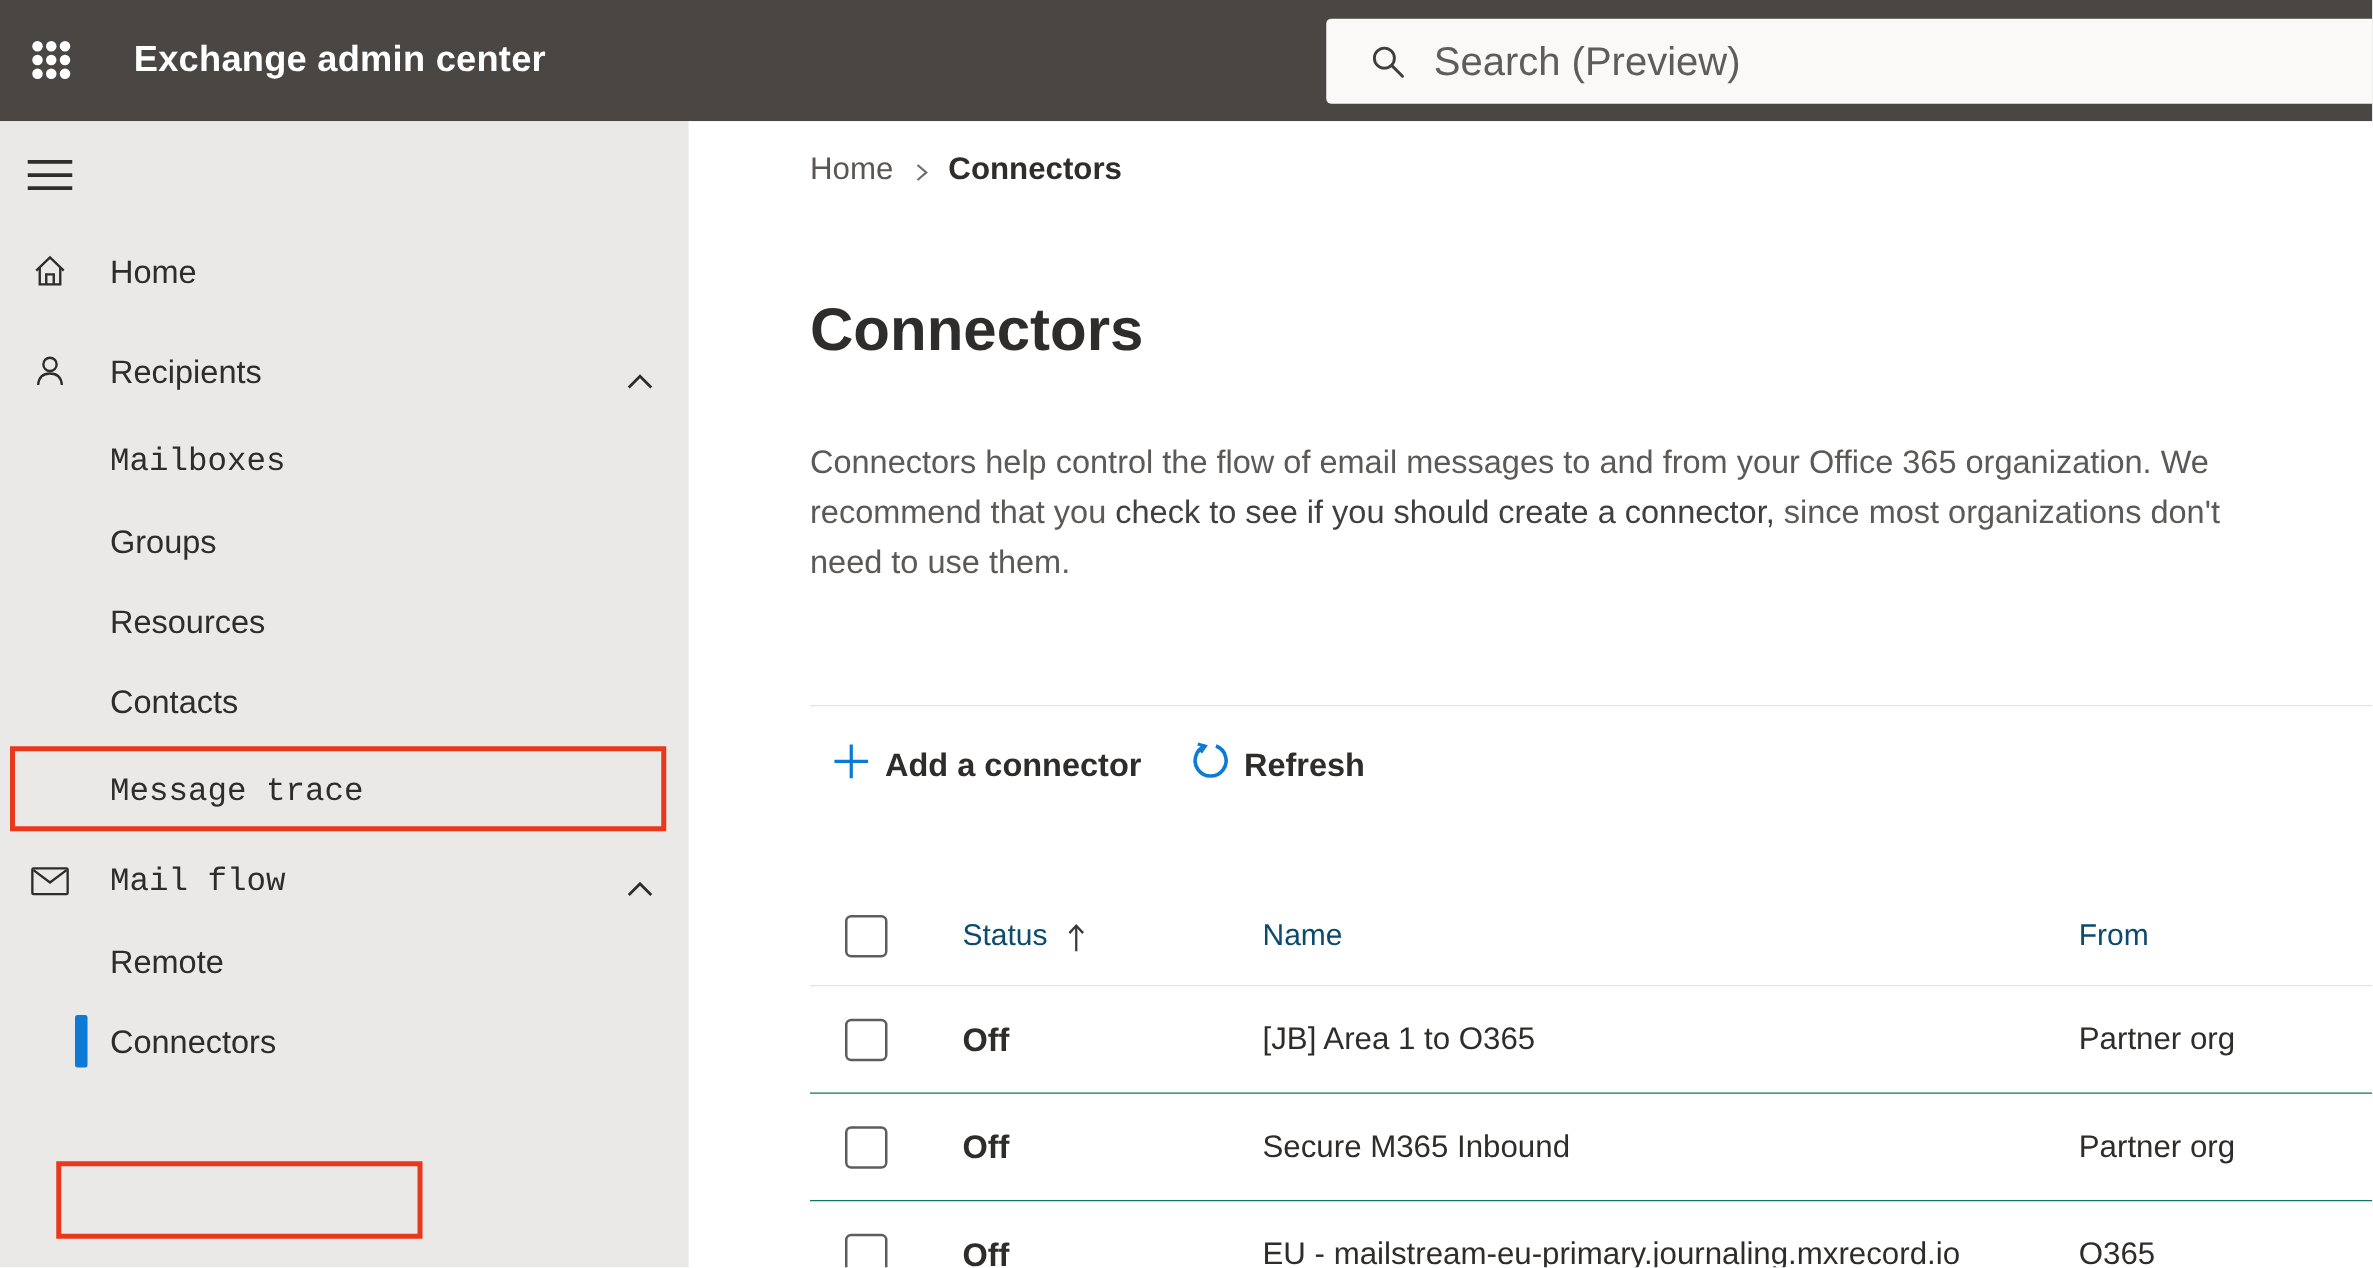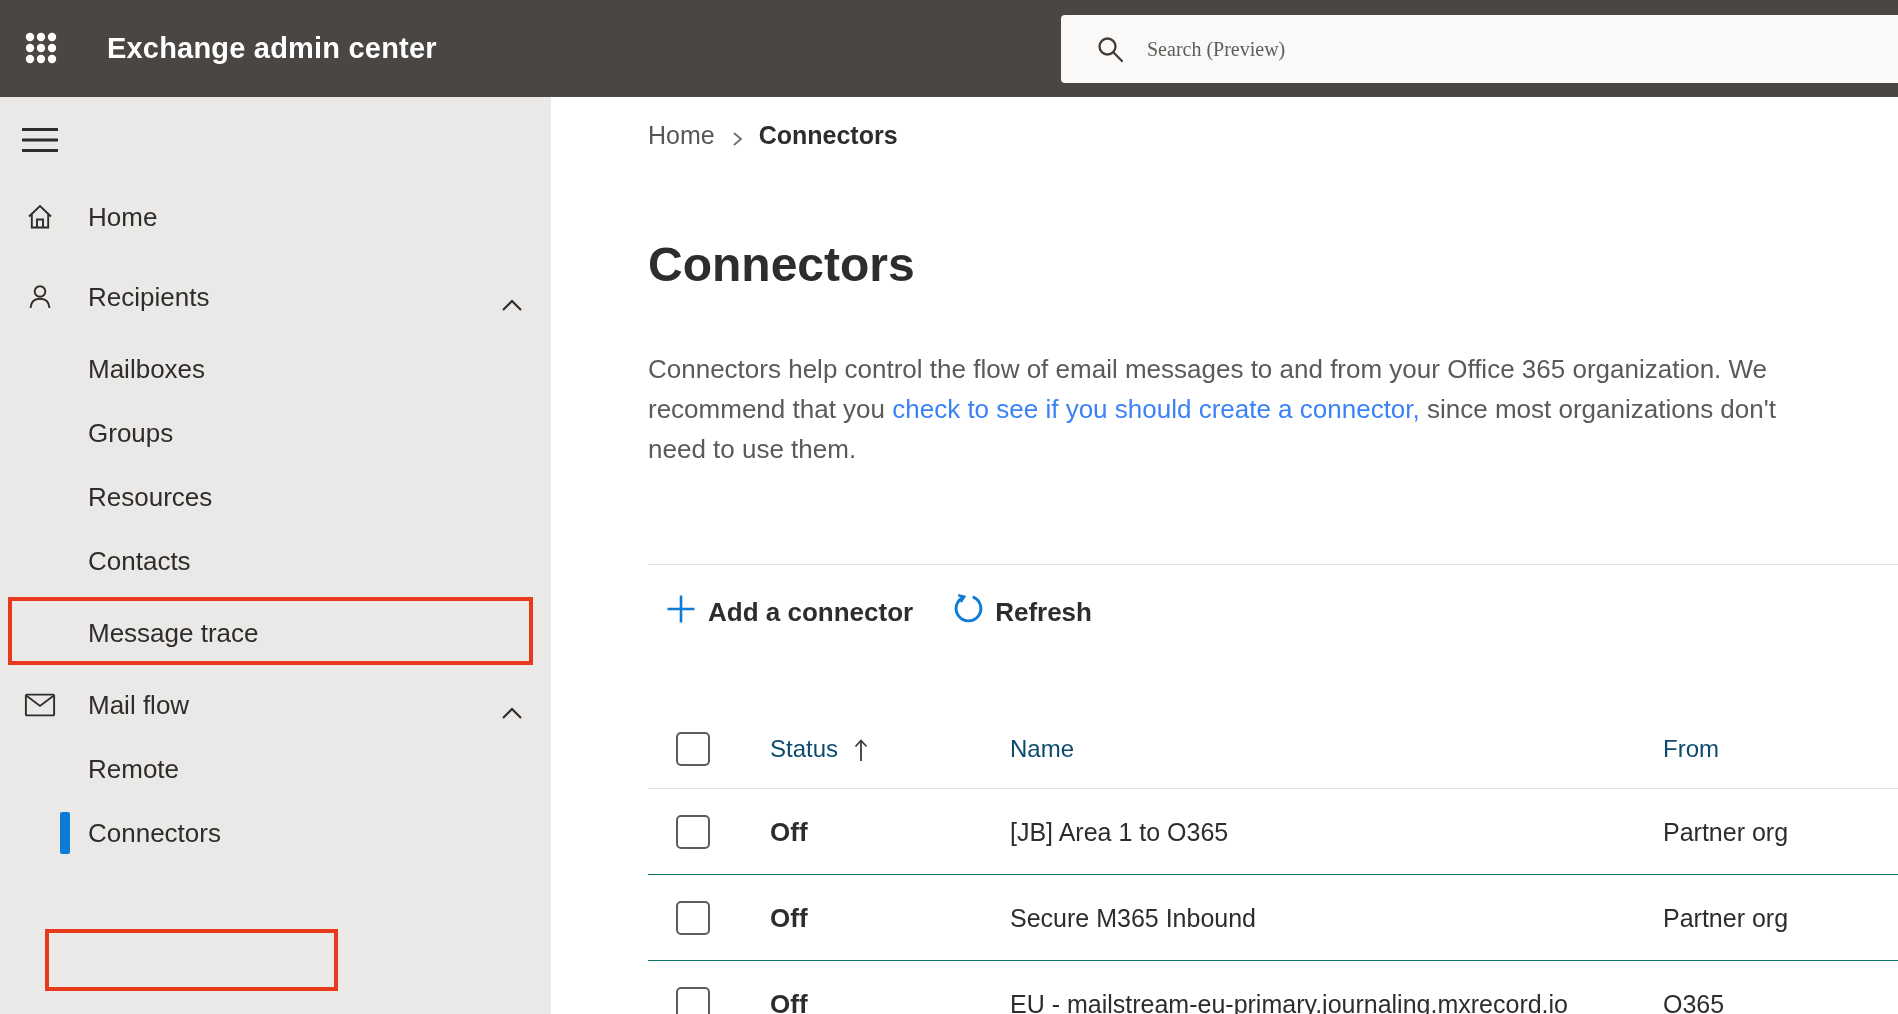--- a/index.html
+++ b/index.html
@@ -9,52 +9,52 @@
 
   
   .topbar { position:absolute; left:0; top:0; width:1898px; height:97px; background:#4a4643; }
   .waffle-btn { position:absolute; left:24px; top:31px; width:34px; height:34px; cursor:pointer; }
   .app-title { position:absolute; left:107px; top:0; height:97px; line-height:97px;
     color:#fff; font-size:29px; font-weight:600; letter-spacing:.2px; }
   .searchbox { position:absolute; left:1061px; top:15px; width:843px; height:68px;
     background:#faf9f8; border-radius:4px; display:flex; align-items:center; padding-left:34px; }
   .search-icon { width:30px; height:30px; flex:0 0 auto; }
   .search-input { border:none; outline:none; background:transparent; margin-left:22px;
-    font-size:20px; color:#15803d; width:640px; font-family:Liberation Serif, serif; }
+    font-size:32px; color:#15803d; width:640px; font-family:Liberation Sans, sans-serif; }
   .search-input::placeholder { color:#5f5d5b; opacity:1; }
 
   
   .sidebar { position:absolute; left:0; top:97px; width:551px; height:917px; background:#ebe9e7; }
   .hamburger { margin:30px 0 0 22px; width:36px; height:26px; cursor:pointer; }
   .nav { margin-top:32px; }
   .nav-item { position:relative; height:64px; display:flex; align-items:center;
     font-size:26px; color:#2f2d2b; cursor:pointer; }
   .nav-item .nav-icon { position:absolute; left:24px; width:32px; height:32px;
     display:flex; align-items:center; justify-content:center; }
   .nav-item .nav-label { margin-left:88px; white-space:nowrap; }
   .nav-item .chev { position:absolute; right:27px; width:24px; height:16px; }
   .mt16 { margin-top:16px; }
-  .mt8 { margin-top:8px; }
+  .mt8 { margin-top:8px;font-family:Liberation Mono, monospace; }
   .selected-bar { position:absolute; left:60px; top:11px; width:10px; height:42px;
     background:#0d7bd6; border-radius:2px; }
   .annot-box { position:absolute; border:4px solid #e8391d; pointer-events:none; }
   .annot-mailflow { left:8px; top:500px; width:525px; height:68px; }
   .annot-connectors { left:45px; top:832px; width:293px; height:62px; }
 
   
   .main { position:absolute; left:551px; top:97px; width:1347px; height:917px;
     background:#fff; padding-left:97px; }
   .breadcrumb { margin-top:22px; height:32px; display:flex; align-items:center; font-size:25px; }
   .crumb-home { color:#595755; cursor:pointer; }
   .crumb-sep { width:16px; height:20px; margin:2px 14px 0 14px; }
   .crumb-current { color:#2f2d2b; font-weight:600; }
   .page-title { margin-top:88px; font-size:48px; line-height:52px; font-weight:700; color:#2f2d2b; }
   .desc { margin-top:58px; font-size:26px; line-height:40px; color:#5c5a58; }
   .desc span { white-space:nowrap; }
-  .desc a { color:#3b82f6; text-decoration:none; cursor:pointer; white-space:normal; }
+  .desc a { color:#404040; text-decoration:none; cursor:pointer; white-space:normal; }
   .rule { margin-top:95px; height:1px; background:#e4e2e0; }
   .toolbar { margin-top:18px; height:58px; display:flex; align-items:center; padding-left:16px; gap:39px; }
   .tool-btn { display:flex; align-items:center; gap:10px; font-size:26px; font-weight:600;
     color:#2f2d2b; cursor:pointer; background:none; border:none; font-family:inherit; }
   .tool-btn svg { flex:0 0 auto; }
 
   .tbl-header { margin-top:68px; height:80px; position:relative; border-bottom:1px solid #e4e2e0;
     font-size:24px; color:#0c4a6e; }
   .tbl-row { height:86px; position:relative; border-bottom:1px solid #0f766e;
     font-size:25px; color:#2f2d2b; }

